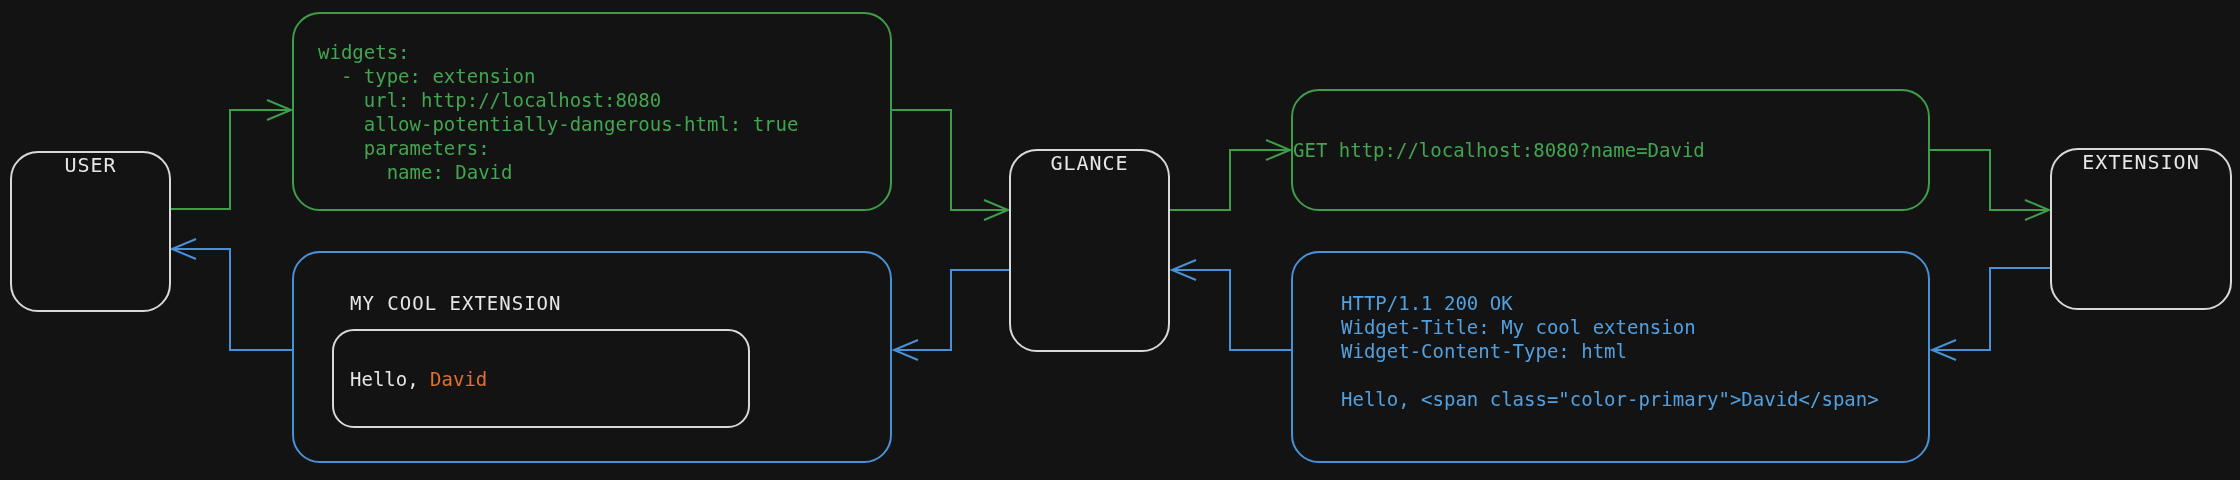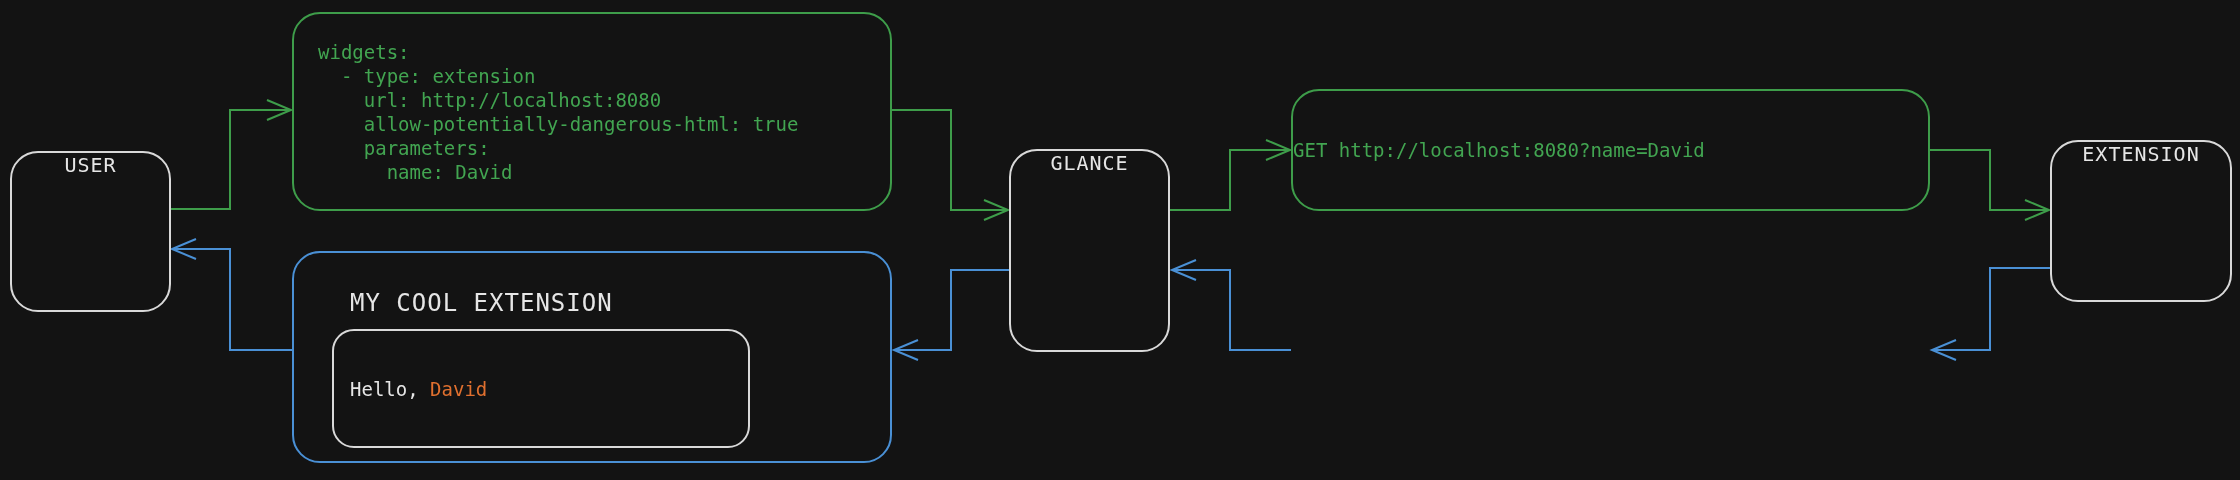--- a/index.html
+++ b/index.html
@@ -24,23 +24,23 @@
   .codebox.g{border-color:var(--green);}
   .codebox.b{border-color:var(--blue);}
   .code-line{white-space:pre;font-size:19px;line-height:24px;min-height:24px;}
   .green-text{color:var(--green-text);}
   .blue-text{color:var(--blue-text);}
   .light-text{color:var(--text-light);}
   .orange-text{color:var(--orange);}
   .config-pad{padding:26px 0 0 24px;}
   .resp-pad{padding:38px 0 0 48px;}
   .req-inner{display:flex;align-items:center;height:100%;box-sizing:border-box;}
-  .widget-title{position:absolute;left:56px;top:38px;font-size:24px;line-height:24px;
+  .widget-title{position:absolute;left:56px;top:38px;font-size:19px;line-height:24px;
                 letter-spacing:1px;color:var(--text-light);white-space:pre;}
-  .inner-card{position:absolute;left:38px;top:76px;width:418px;height:119px;
+  .inner-card{position:absolute;left:38px;top:76px;width:418px;height:99px;
               box-sizing:border-box;border:2px solid var(--light);border-radius:22px;
               display:flex;align-items:center;padding-left:16px;
               font-size:19px;white-space:pre;}
 </style>
 </head>
 <body>
 
 <div class="canvas">
 
   <svg class="wires" viewBox="0 0 2240 480">
@@ -79,39 +79,46 @@
   </svg>
 
   <div class="box node" style="left:10px;top:151px;width:161px;height:161px;">
     <span>USER</span>
   </div>
 
   <div class="box node" style="left:1009px;top:149px;width:161px;height:203px;">
     <span>GLANCE</span>
   </div>
 
-  <div class="box node" style="left:2050px;top:140px;width:182px;height:162px;">
+  <div class="box node" style="left:2050px;top:148px;width:182px;height:162px;">
     <span>EXTENSION</span>
   </div>
 
   <div class="box codebox g config-pad" style="left:292px;top:12px;width:600px;height:199px;">
     <div class="code-line green-text">widgets:</div>
     <div class="code-line green-text">  - type: extension</div>
     <div class="code-line green-text">    url: http://localhost:8080</div>
     <div class="code-line green-text">    allow-potentially-dangerous-html: true</div>
     <div class="code-line green-text">    parameters:</div>
     <div class="code-line green-text">      name: David</div>
   </div>
 
   <div class="box codebox g" style="left:1291px;top:89px;width:639px;height:122px;">
     <div class="req-inner">
       <span class="code-line green-text">GET http://localhost:8080?name=David</span>
     </div>
   </div>
 
+  <div class="box codebox b resp-pad" style="left:1291px;top:251px;width:639px;height:212px;">
+    <div class="code-line blue-text">HTTP/1.1 200 OK</div>
+    <div class="code-line blue-text">Widget-Title: My cool extension</div>
+    <div class="code-line blue-text">Widget-Content-Type: html</div>
+    <div class="code-line blue-text"></div>
+    <div class="code-line blue-text">Hello, &lt;span class="color-primary"&gt;David&lt;/span&gt;</div>
+  </div>
 
   <div class="box codebox b" style="left:292px;top:251px;width:600px;height:212px;">
     <div class="widget-title">MY COOL EXTENSION</div>
     <div class="inner-card">
       <span class="light-text">Hello, </span><span class="orange-text">David</span>
     </div>
   </div>
 
 </div>
 

